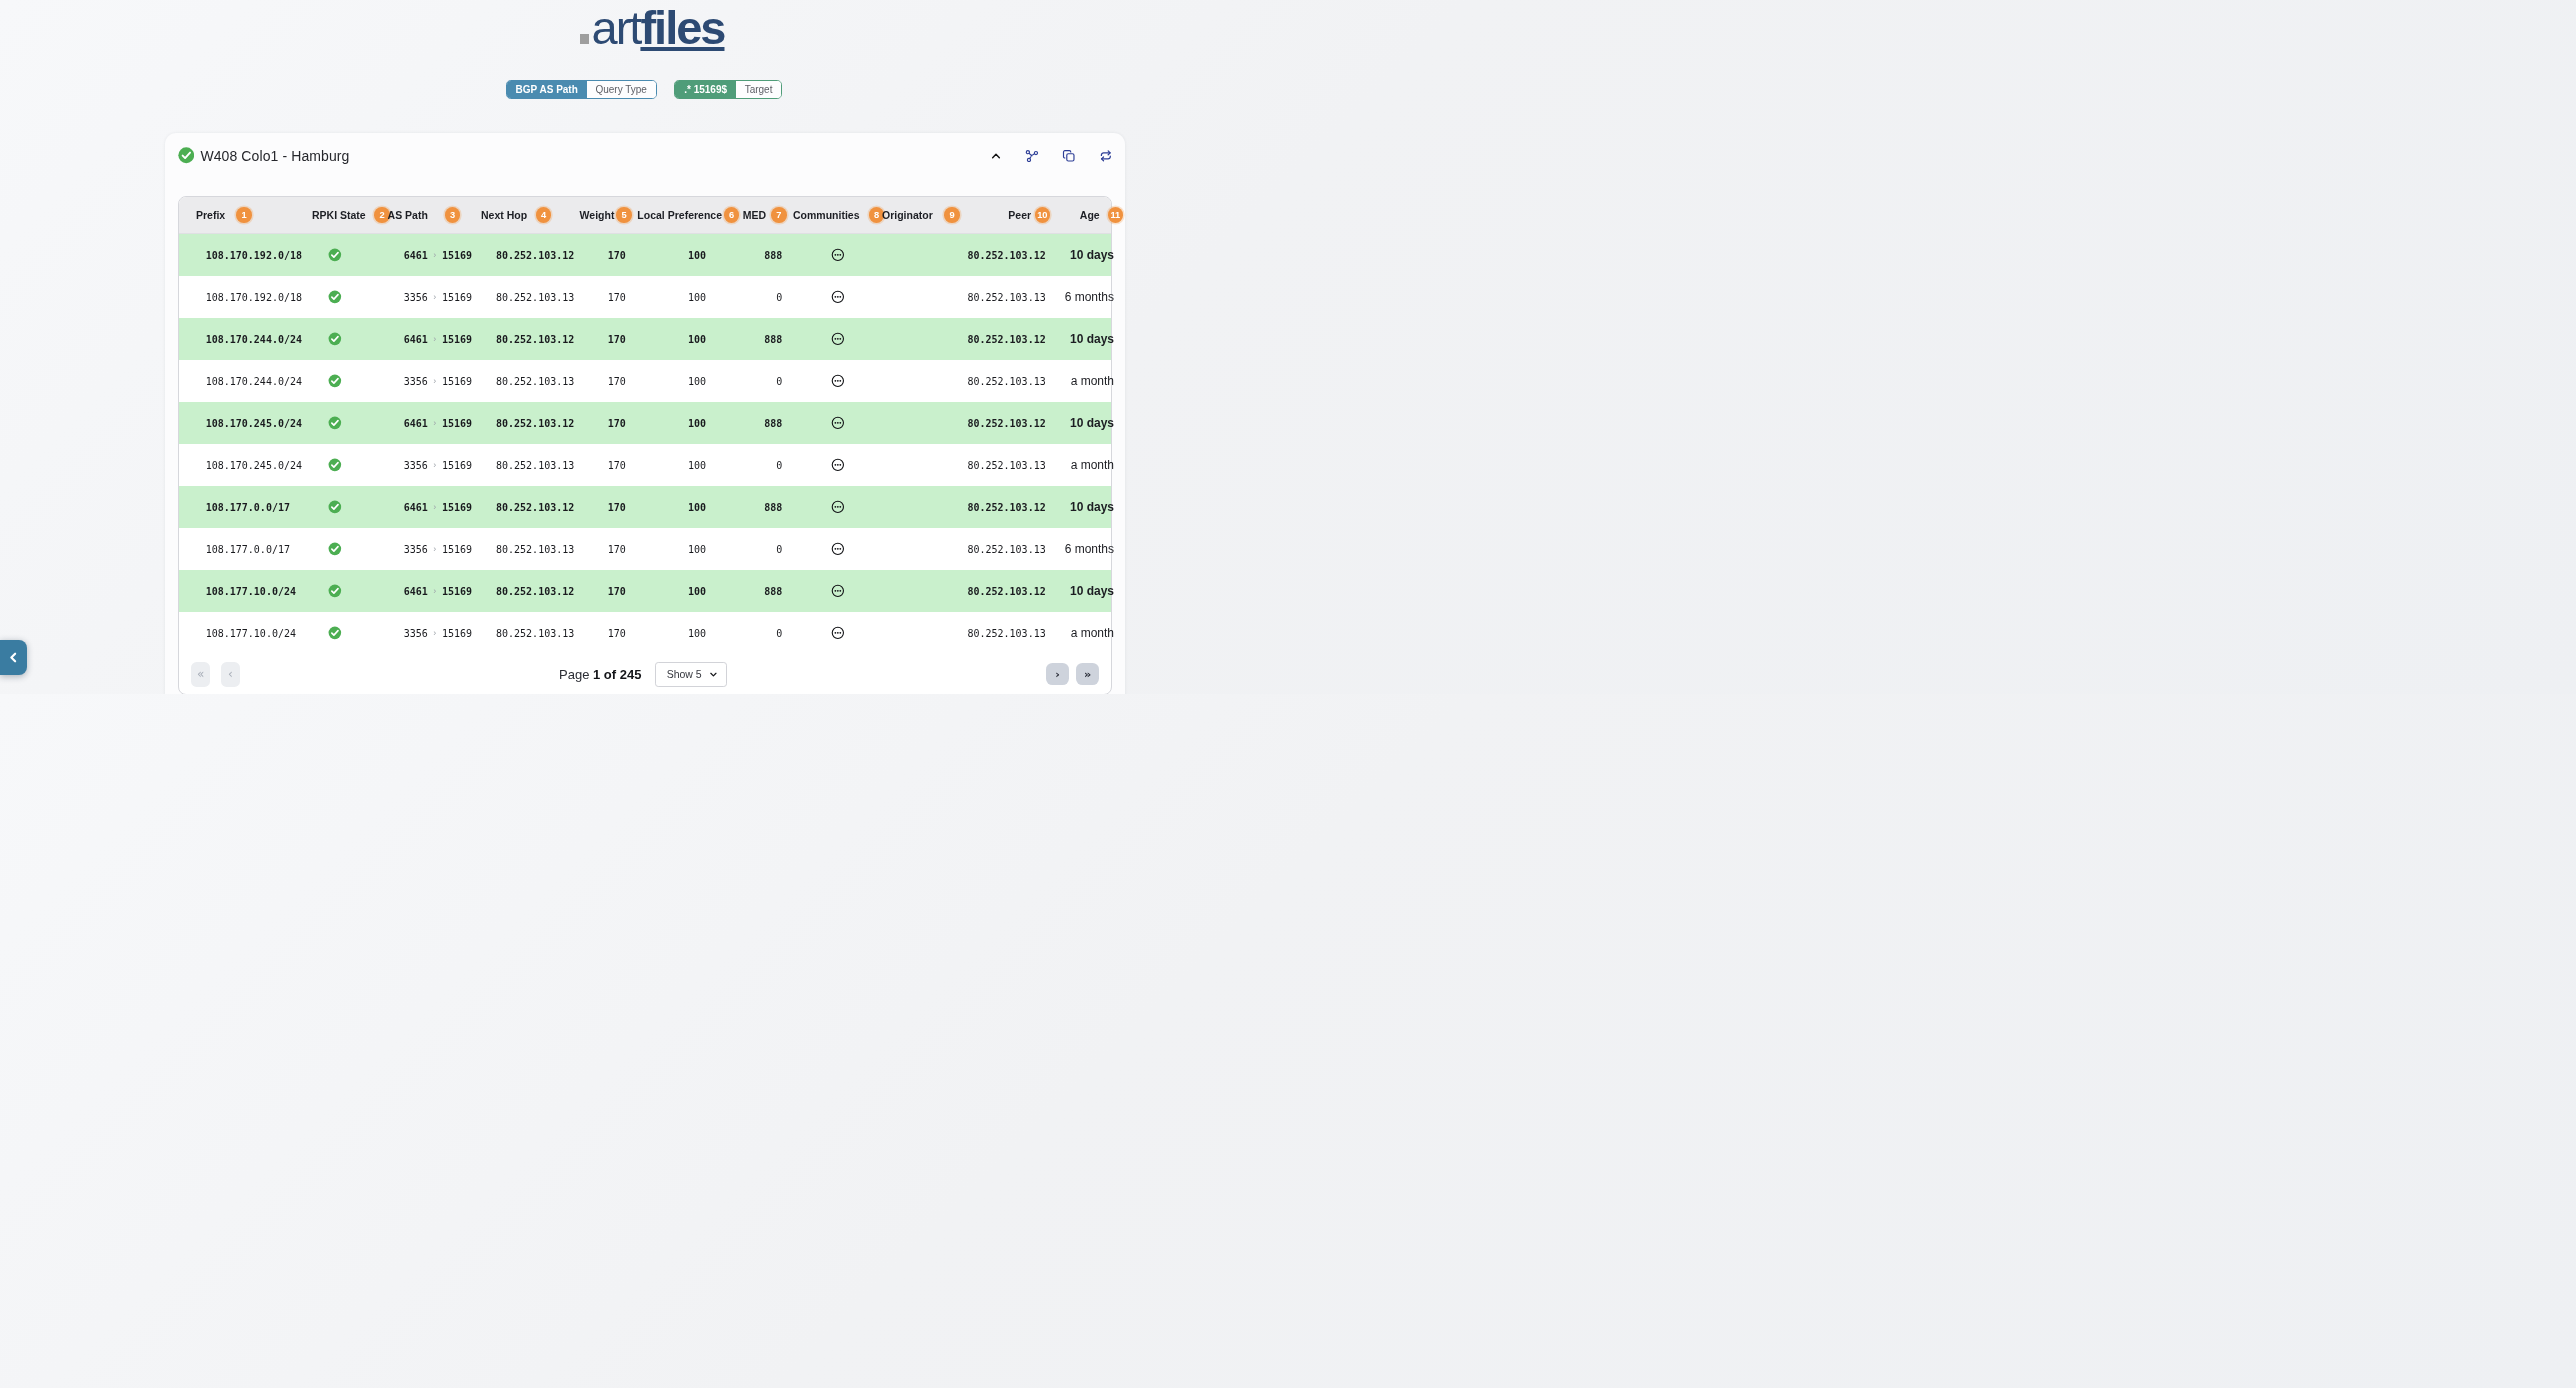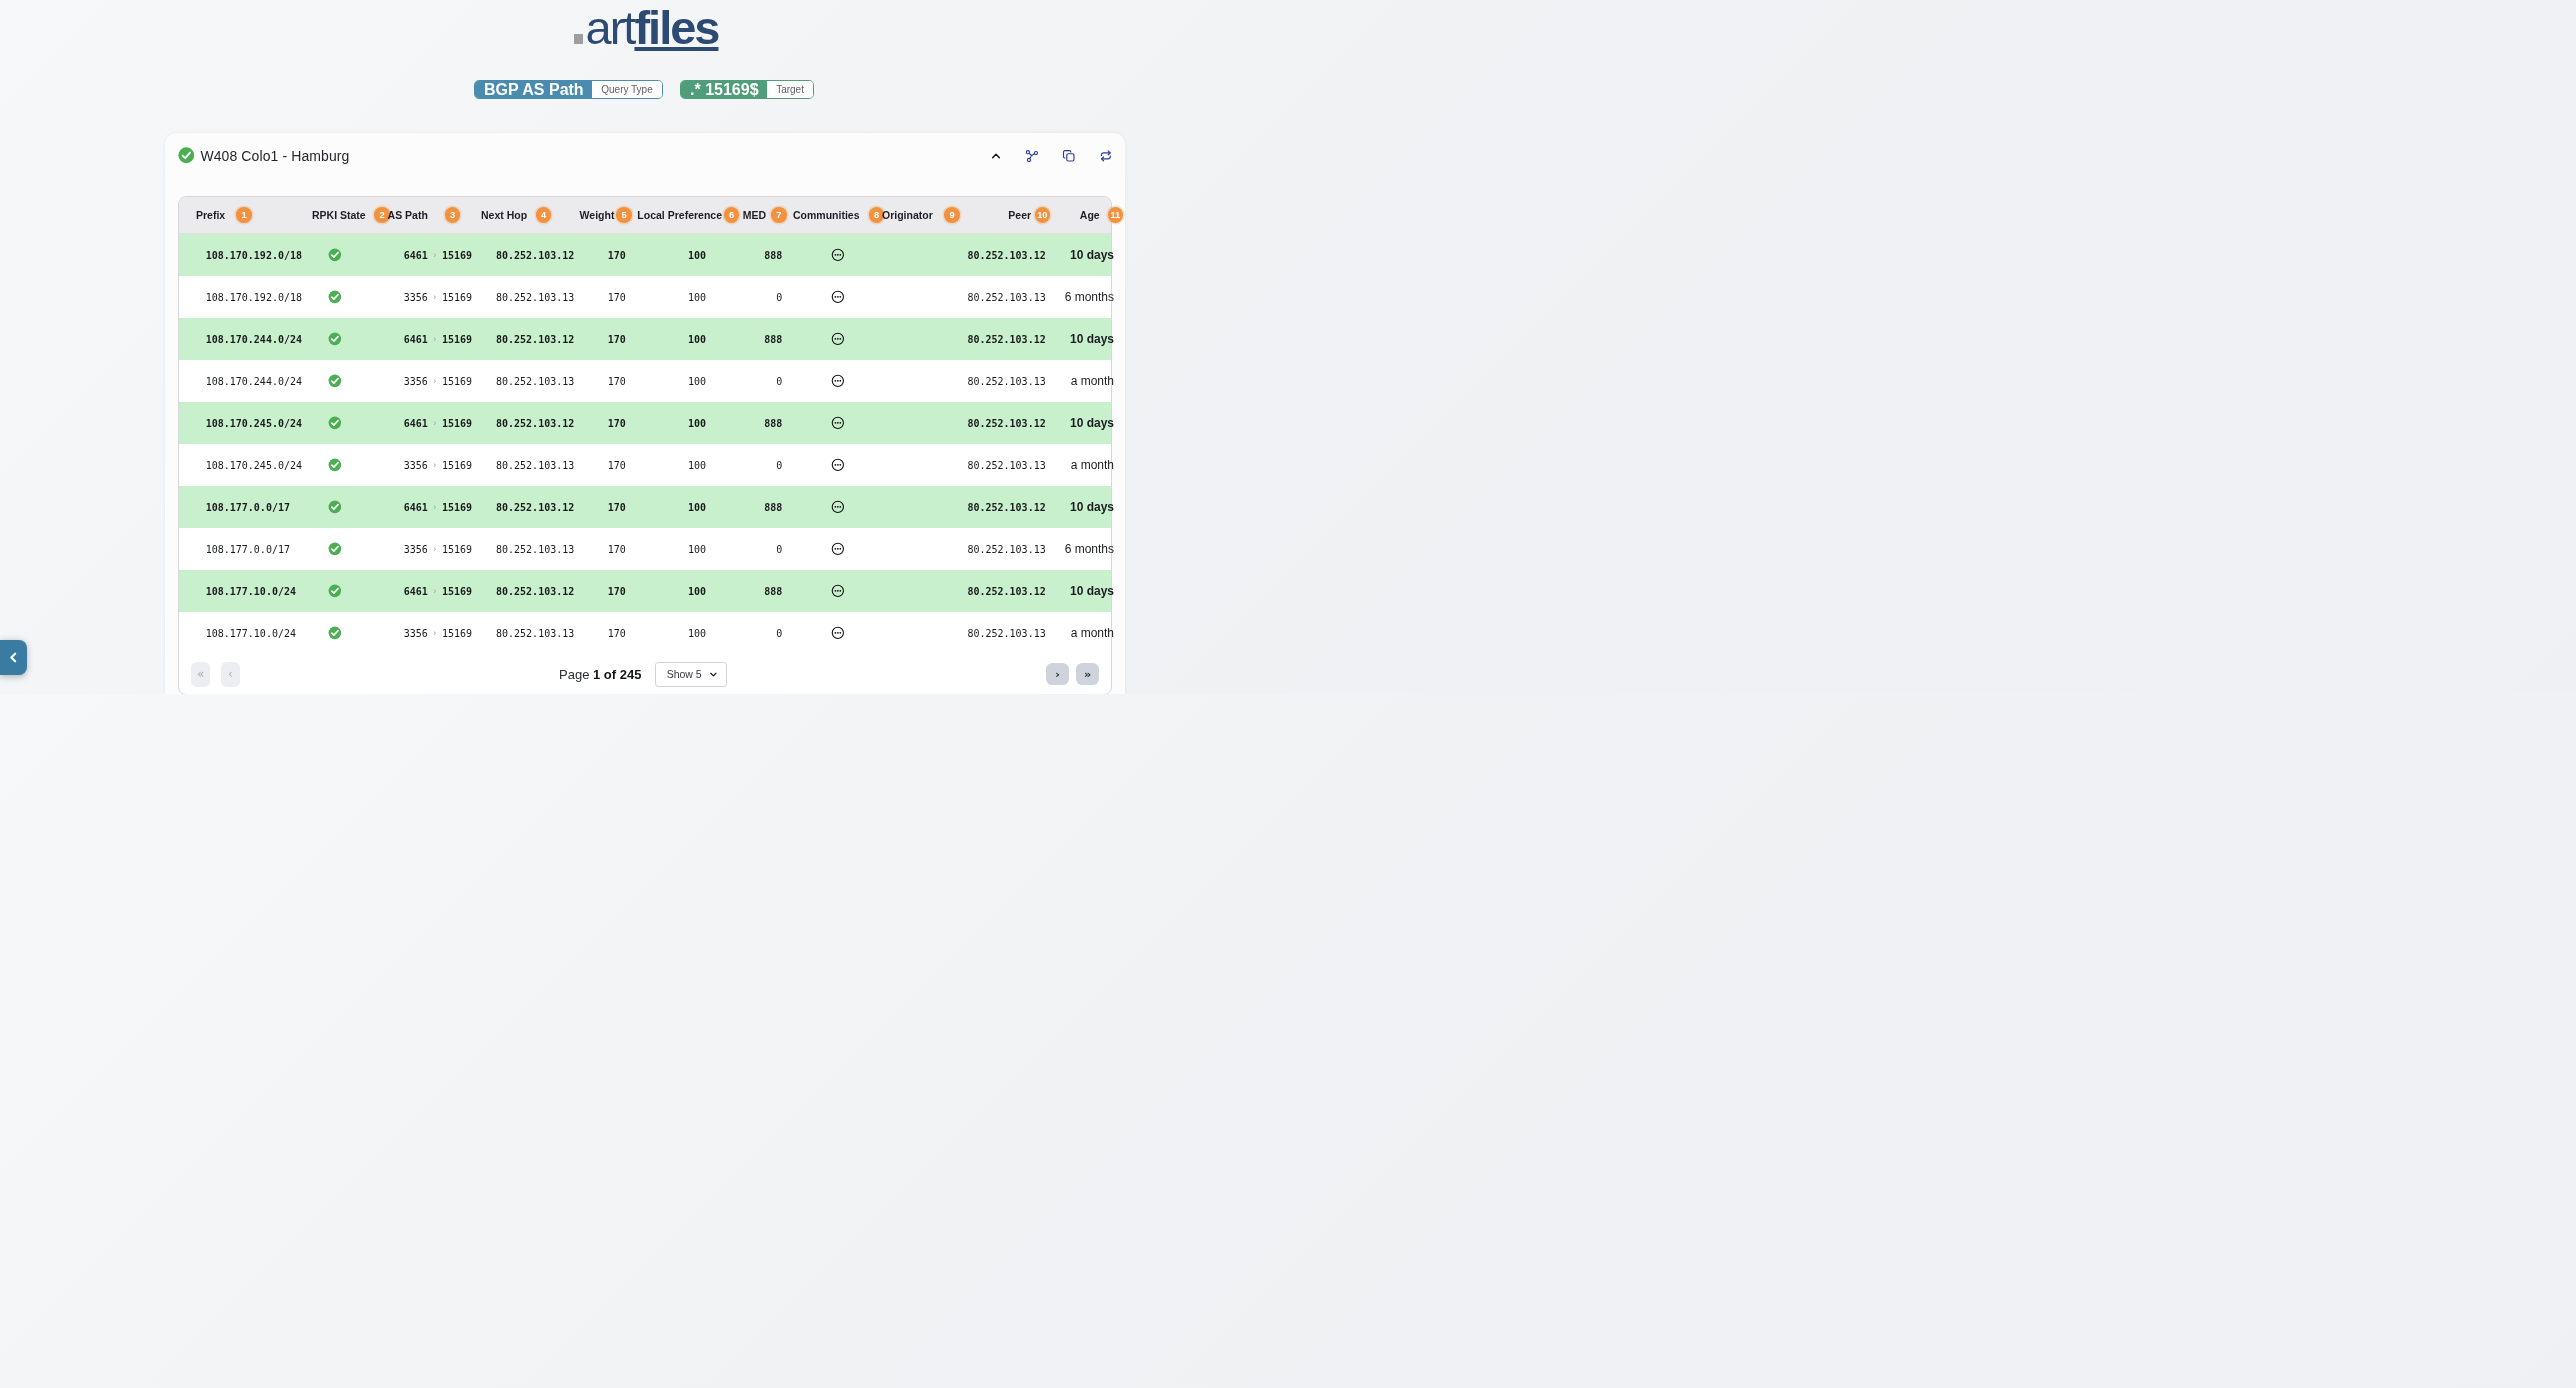--- a/index.html
+++ b/index.html
@@ -3,31 +3,31 @@
 <meta charset="utf-8">
 <style>
   html,body{margin:0;padding:0;}
   body{
     width:1288px;height:694px;overflow:hidden;position:relative;
     background:linear-gradient(135deg,#f7f8fa 0%,#f1f2f4 45%,#eef0f3 100%);
     font-family:"Liberation Sans",sans-serif;
     -webkit-font-smoothing:antialiased;
   }
   
-  .topbar{position:absolute;top:0;left:2px;width:100%;text-align:center;}
+  .topbar{position:absolute;top:0;left:8px;width:100%;text-align:center;}
   .logo{display:inline-flex;align-items:baseline;margin-top:4.8px;user-select:none;}
   .logo-dot{width:9.7px;height:9.7px;background:var(--logo-dot-gray);display:inline-block;margin-right:2.4px;}
   .logo-light{font-size:47px;line-height:45px;font-weight:400;color:var(--logo-navy);letter-spacing:-2px;}
   .logo-bold{font-size:47px;line-height:45px;font-weight:800;color:var(--logo-navy);letter-spacing:-2px;text-decoration:underline;}
   
   .chips{position:absolute;top:80px;left:0;width:100%;display:flex;justify-content:center;gap:17.7px;}
   .chip{display:inline-flex;align-items:stretch;border-radius:4.8px;overflow:hidden;height:17px;border:1.2px solid;}
   .chip-blue{border-color:var(--query-blue);}
   .chip-green{border-color:var(--target-green);}
-  .chip-val{display:flex;align-items:center;padding:0 8.8px;color:#fff;font-weight:700;font-size:16px;}
+  .chip-val{display:flex;align-items:center;padding:0 8.8px;color:#fff;font-weight:700;font-size:10px;}
   .chip-blue .chip-val{background:var(--query-blue);}
   .chip-green .chip-val{background:var(--target-green);}
   .chip-lbl{display:flex;align-items:center;padding:0 8.8px;background:#fdfdfe;color:#5d5f66;font-size:10px;}
   
   .card{position:absolute;left:165px;top:133px;width:960px;height:579px;background:var(--card-bg);
         border-radius:11.3px;box-shadow:0 0.8px 3.2px rgba(30,35,60,.08);}
   .card-head{display:flex;align-items:center;justify-content:space-between;height:25px;margin:10px 12.5px 0 12.5px;gap:24px;}
   .title-group{display:flex;align-items:center;gap:6.4px;}
   .card-title{font-size:14px;font-weight:500;color:#26272c;margin:0;letter-spacing:0.1px;}
   .toolbar{display:flex;align-items:center;gap:23px;}

